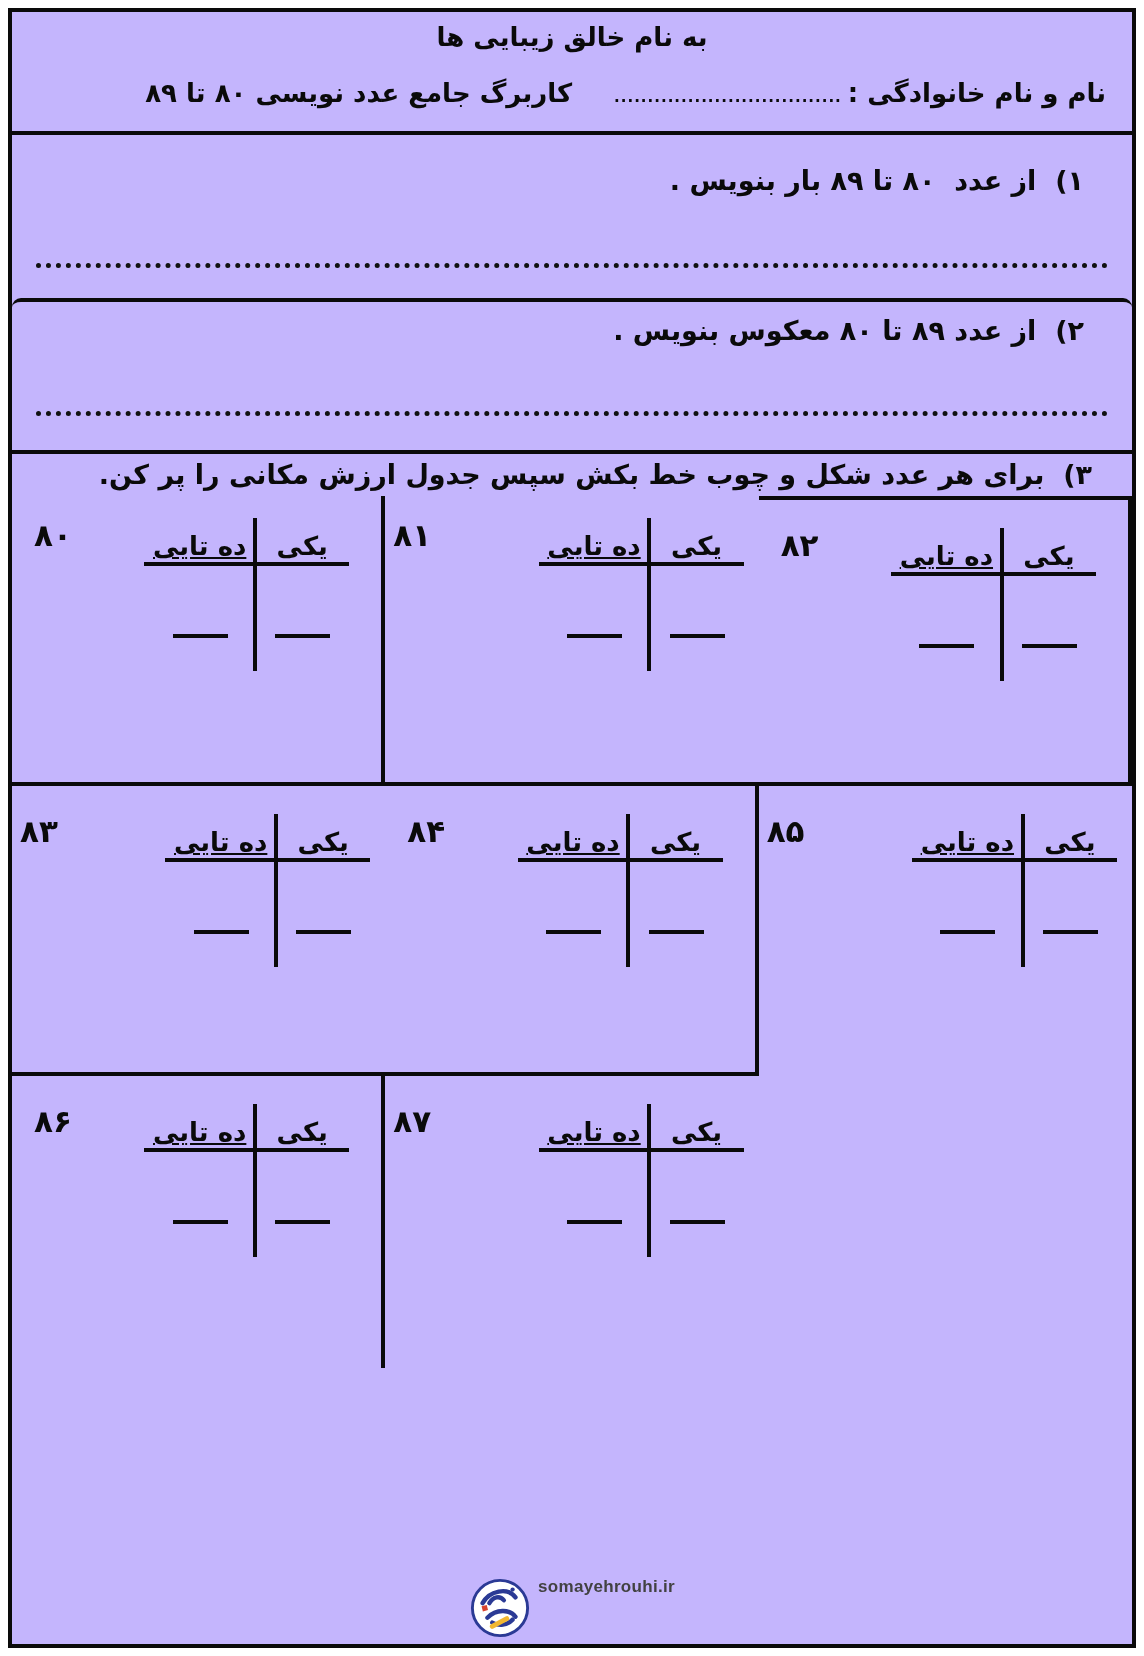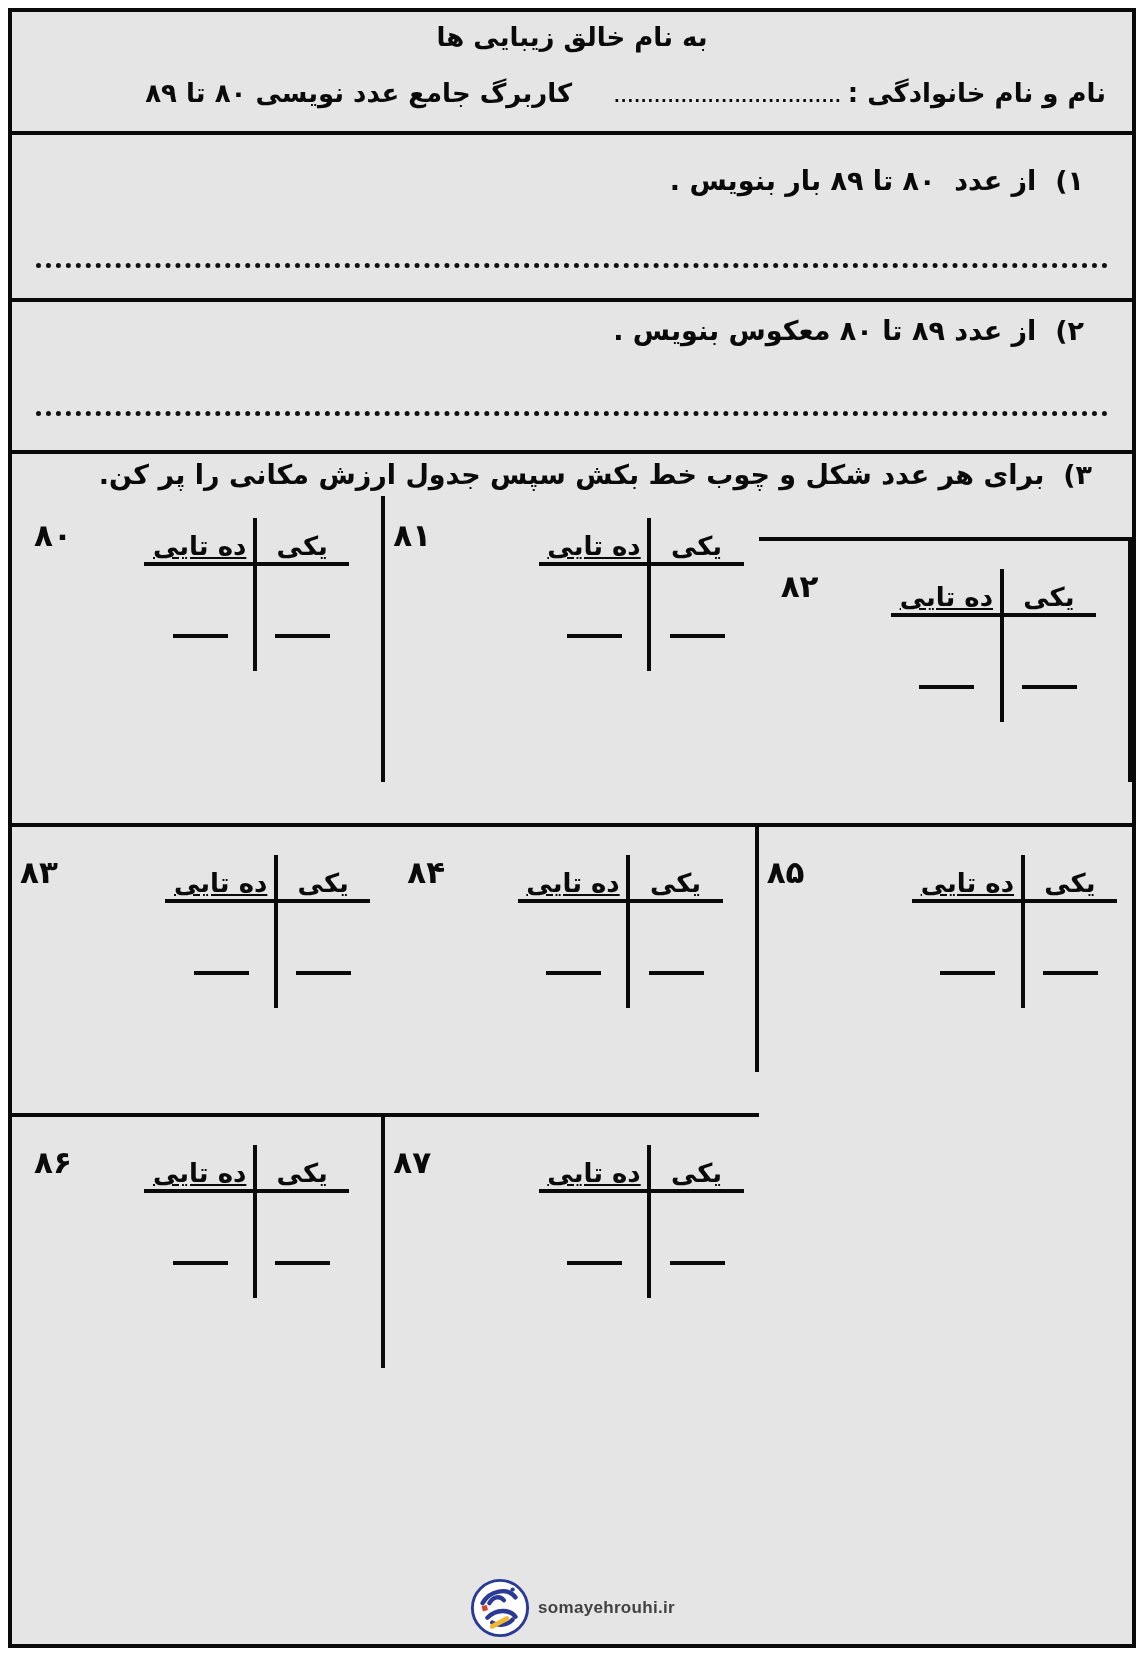--- a/index.html
+++ b/index.html
@@ -13,26 +13,26 @@
     width: 1144px; height: 1656px;
     font-family: "DejaVu Sans", sans-serif;
     color: #0a0a0a;
   }
   .sheet {
     position: absolute; left: 8px; top: 8px;
     width: 1128px; height: 1640px;
     border: 4px solid #0a0a0a;
     box-sizing: border-box;
     display: flex; flex-direction: column;
-    background: #e5e5e5;
+    background: #c4b5fd;
   }
   .sec { box-sizing: border-box; position: relative; }
   .sec-header { height: 119px; }
   .sec-q1 { height: 167px; border-top: 4px solid #0a0a0a; }
-  .sec-q2 { height: 152px; border-top: 4px solid #0a0a0a; }
+  .sec-q2 { height: 152px; border-top: 4px solid #0a0a0a; border-radius: 9px; }
   .sec-q3 { flex: 1; border-top: 4px solid #0a0a0a; display: flex; flex-direction: column; }
 
   .bism-title {
     text-align: center; font-weight: bold; font-size: 26px;
     padding-top: 10px; direction: rtl;
   }
   .header-line2 {
     direction: rtl;
     display: flex; align-items: baseline;
     padding: 26px 26px 0 0;
@@ -66,21 +66,21 @@
     grid-template-columns: 1fr 1fr 1fr;
     grid-template-rows: 286px 290px 296px 1fr;
   }
   .cell {
     box-sizing: border-box;
     display: flex; justify-content: space-between; align-items: flex-start;
     padding-top: 22px;
   }
   .cell.c-left  { border-right: 4px solid #0a0a0a; padding-left: 22px; padding-right: 32px; }
   .cell.c-right { padding-left: 8px;  padding-right: 15px; }
-  .cell.r2, .cell.r3, .cell.r4 { border-top: 4px solid #0a0a0a; margin-top: 41px; }
+  .cell.r2, .cell.r3, .cell.r4 { border-top: 4px solid #0a0a0a; }
   .cell.r2, .cell.r3, .cell.r4 { padding-top: 28px; }
 
   .cell-number { font-weight: bold; font-size: 31px; direction: rtl; line-height: 1.1; }
 
   .pv { position: relative; width: 205px; height: 153px; flex-shrink: 0; }
   .pv-head { display: flex; height: 44px; direction: ltr; }
   .pv-col {
     display: flex; align-items: flex-end; justify-content: center;
     font-weight: bold; font-size: 26px; padding-bottom: 3px;
     direction: rtl; line-height: 1;
@@ -88,21 +88,21 @@
   .pv-col.tens { width: 54%; text-decoration: underline; }
   .pv-col.ones { width: 46%; }
   .pv-hline { position: absolute; top: 44px; left: 0; right: 0; height: 4px; background: #0a0a0a; }
   .pv-vline { position: absolute; left: calc(54% - 2px); top: 0; bottom: 0; width: 4px; background: #0a0a0a; }
   .pv-dash { position: absolute; top: 116px; height: 4px; width: 55px; background: #0a0a0a; }
   .pv-dash.d-tens { left: calc(27% - 27px); }
   .pv-dash.d-ones { left: calc(77% - 27px); }
 
   .footer {
     position: absolute; left: 0; right: 0; bottom: 5px;
-    display: flex; justify-content: center; align-items: center; gap: 7px;
+    display: flex; justify-content: center; gap: 7px;
   }
   .logo { width: 62px; height: 62px; }
   .site-url {
     font-family: "Liberation Sans", sans-serif;
     font-weight: bold; font-size: 17px; color: #424242;
     letter-spacing: 0.3px;
   }
 </style>
 </head>
 <body>

